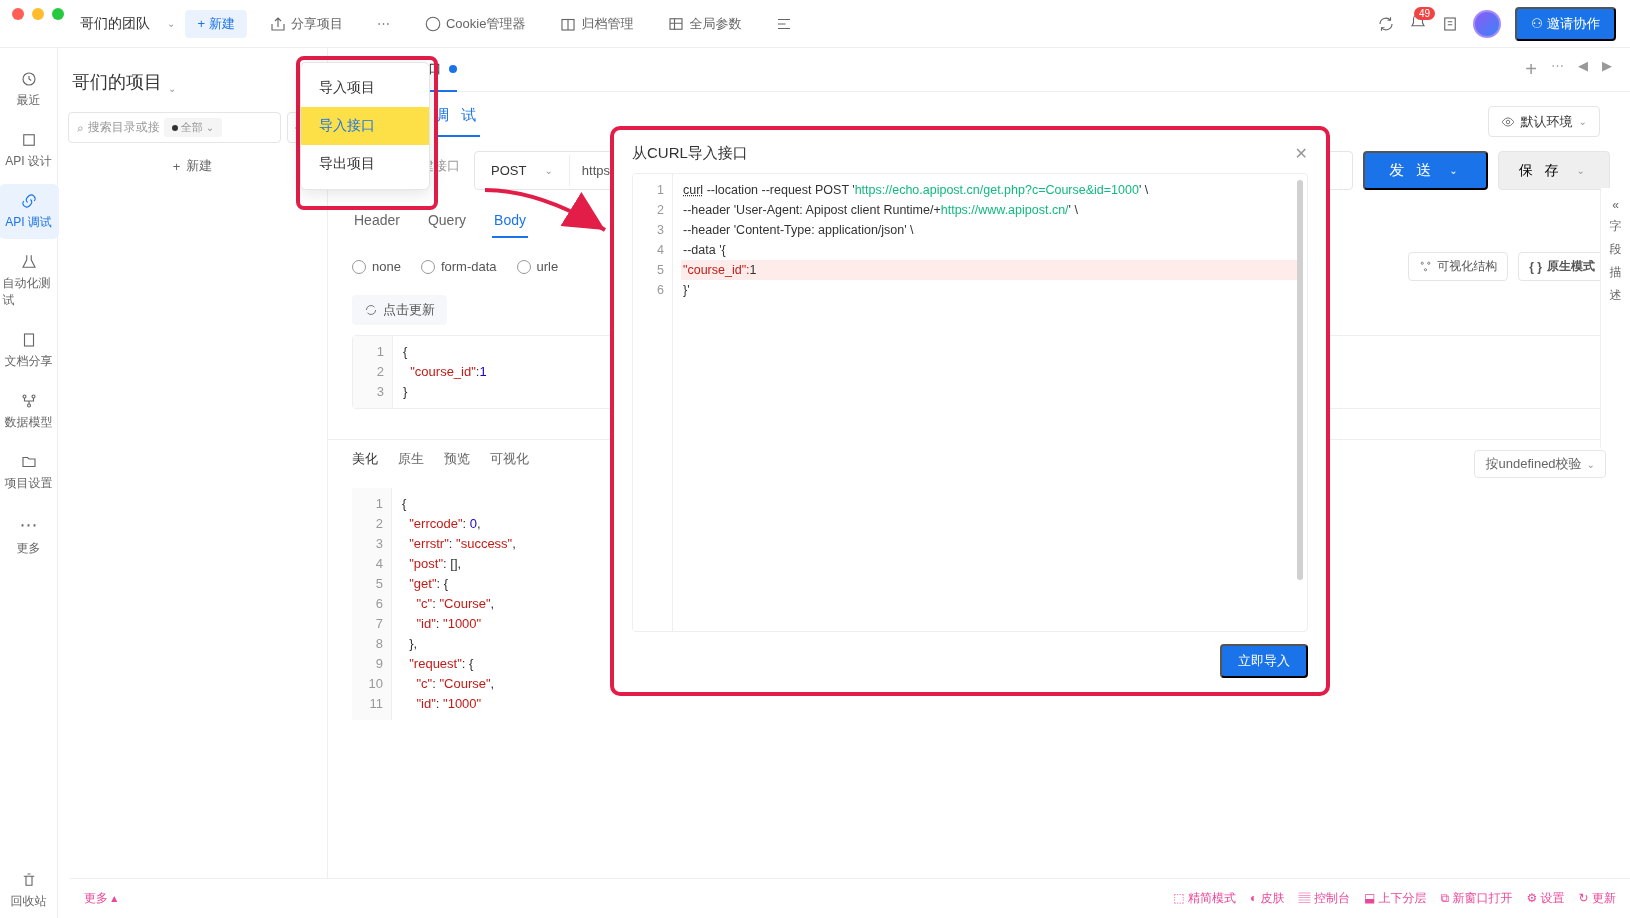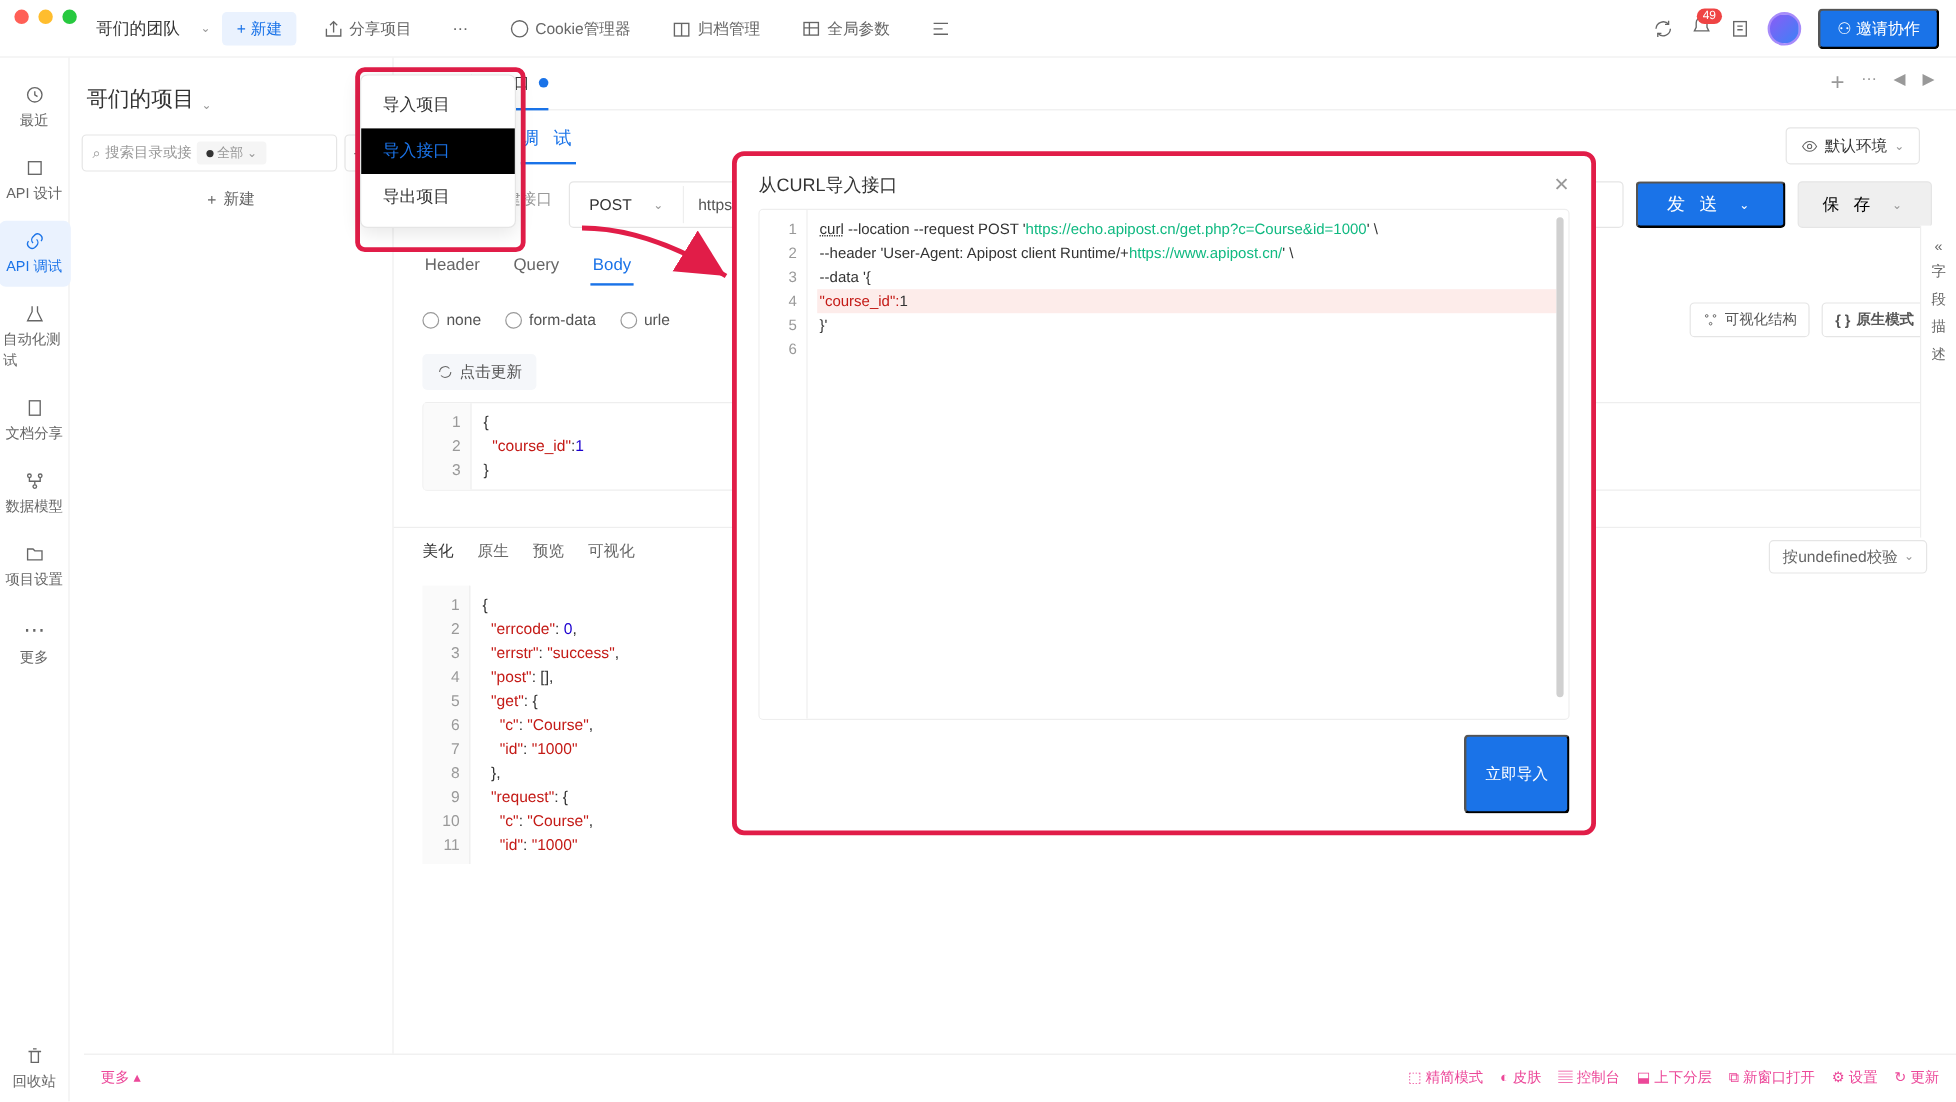--- a/index.html
+++ b/index.html
@@ -70,34 +70,34 @@
 .resp-tab.active{border-bottom:2px solid #1a73e8;color:#333}
 .resp-info{margin-left:auto;display:flex;gap:14px;font-size:12px;align-items:center}
 .t-green{color:#10b981}.t-orange{color:#f59e0b}
 .resp-subtabs{display:flex;gap:20px;padding:10px 24px;font-size:13px;color:#666}
 .resp-subtab.active{color:#333}
 .valid-sel{margin-left:auto;border:1px solid #e5e5e5;border-radius:4px;padding:4px 10px;display:flex;align-items:center;gap:5px}
 .footer{position:absolute;bottom:0;left:70px;right:0;height:40px;border-top:1px solid #eee;display:flex;align-items:center;padding:0 14px;font-size:12px;color:#ec4899;gap:18px;background:#fff}
 .footer-r{margin-left:auto;display:flex;gap:14px}
 .popup-menu{position:absolute;top:62px;left:300px;width:130px;background:#fff;border:1px solid #e5e5e5;border-radius:6px;box-shadow:0 4px 16px rgba(0,0,0,.1);padding:6px 0;z-index:20}
 .popup-menu .mi{padding:10px 18px;font-size:14px;cursor:pointer}
-.popup-menu .mi.active{color:#1a73e8;background:#000000}
+.popup-menu .mi.active{color:#1a73e8;background:#fde047}
 .anno-box1{position:absolute;top:56px;left:296px;width:142px;height:154px;border:4px solid #e11d48;border-radius:8px;z-index:19;pointer-events:none}
 .modal{position:absolute;top:126px;left:610px;width:720px;height:570px;background:#fff;border:4px solid #e11d48;border-radius:10px;z-index:30;display:flex;flex-direction:column;padding:14px 18px}
 .modal-hd{display:flex;align-items:center;font-size:15px;padding-bottom:10px}
 .modal-close{margin-left:auto;color:#999;cursor:pointer;font-size:16px}
 .modal-code{flex:1;display:flex;border:1px solid #eee;border-radius:4px;font-family:Menlo,monospace;font-size:12.5px;overflow:hidden}
 .modal-code .gutter{background:#fff}
 .modal-code .code-body{position:relative}
 .modal-code .hl-line{background:#fdecea;margin-left:-2px;padding-left:2px}
 .c-cmd{color:#333;text-decoration:underline dotted}
 .c-url{color:#10b981}
 .c-str{color:#c41a16}
 .modal-ft{display:flex;justify-content:flex-end;padding-top:12px}
-.import-btn{background:#1a73e8;color:#fff;padding:22px 16px;border-radius:4px;font-size:13px}
+.import-btn{background:#1a73e8;color:#fff;padding:6px 16px;border-radius:4px;font-size:13px}
 .arrow{position:absolute;top:185px;left:480px;z-index:25;pointer-events:none}
 .scrollbar{position:absolute;right:4px;top:6px;width:6px;height:400px;background:#d0d0d0;border-radius:3px}
 </style>
 </head>
 <body>
 
 <div class="mac-dots">
     <span class="dot-r"></span>
     <span class="dot-y"></span>
     <span class="dot-g"></span>
@@ -437,20 +437,21 @@
         <div>1</div>
         <div>2</div>
         <div>3</div>
         <div>4</div>
         <div>5</div>
         <div>6</div>
       </div>
     <div class="code-body">
       <div><span class="c-cmd">curl</span><span> --location --request POST '</span><span class="c-url">https://echo.apipost.cn/get.php?c=Course&amp;id=1000</span><span>' \</span></div>
       <div><span>--header 'User-Agent: Apipost client Runtime/+</span><span class="c-url">https://www.apipost.cn/</span><span>' \</span></div>
+      <div>--header 'Content-Type: application/json' \</div>
       <div>--data '{</div>
       <div class="hl-line"><span class="c-str">"course_id":</span><span>1</span></div>
       <div>}'</div>
       <div class="scrollbar"></div>
     </div>
   </div>
   <div class="modal-ft">
       <button class="import-btn">立即导入</button>
     </div>
 </div>

